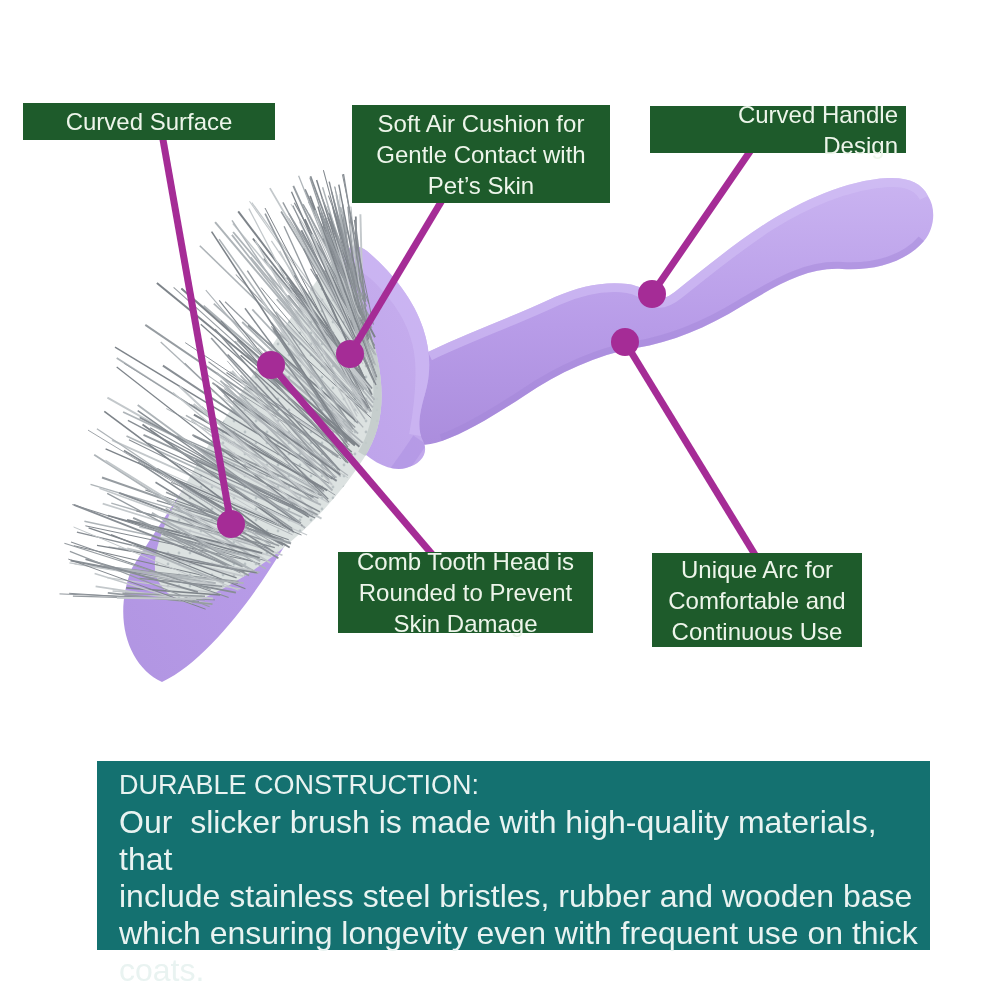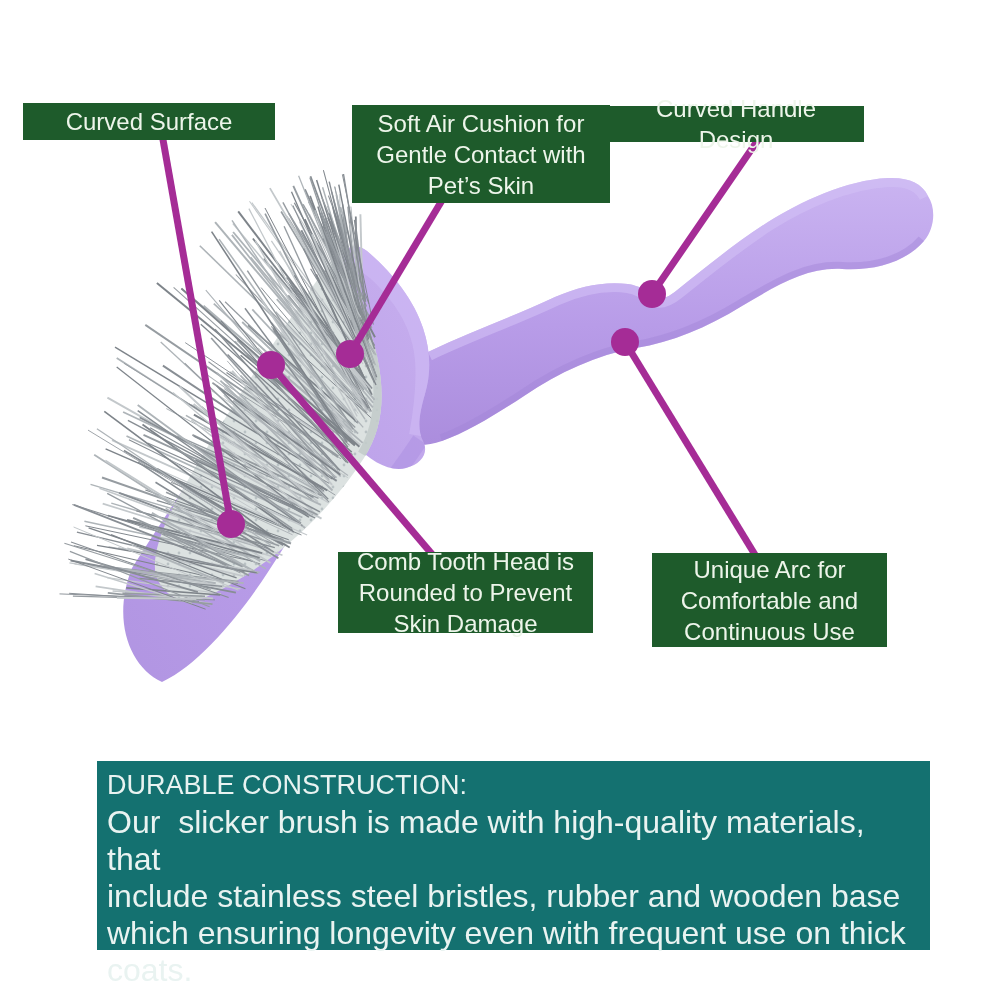--- a/index.html
+++ b/index.html
@@ -16,21 +16,21 @@
     background:var(--label-bg,#1e5b2b);color:var(--label-text,#edf5ea);
     font-size:24px;line-height:31px;text-align:center;
     white-space:pre-line;
     display:flex;align-items:center;justify-content:center;
     padding:2px 8px;
   }
   .banner{
     position:absolute;left:97px;top:761px;width:833px;height:189px;
     box-sizing:border-box;background:var(--banner-bg,#147170);
     color:var(--banner-text,#e9f3f1);
-    padding:6px 10px 0 10px;
+    padding:6px 10px 0 22px;
   }
   .banner-title{font-size:27px;line-height:37px;white-space:pre-wrap;}
   .banner-body{font-size:32px;line-height:37px;white-space:pre-wrap;}
 </style>
 </head>
 <body>
 
 <div class="stage">
 
   <svg class="brush-svg" viewBox="0 0 1000 1000" xmlns="http://www.w3.org/2000/svg">
@@ -419,27 +419,27 @@
       <circle class="callout-fill" cx="625" cy="342" r="14"></circle>
     </g>
   </svg>
 
   <div class="callout-label" style="left:352px;top:105px;width:258px;height:98px;">Soft Air Cushion for
 Gentle Contact with
 Pet’s Skin</div>
 
   <div class="callout-label" style="left:23px;top:103px;width:252px;height:37px;">Curved Surface</div>
 
-  <div class="callout-label" style="left:608px;top:106px;width:256px;height:36px;">Curved Handle Design</div>
+  <div class="callout-label" style="left:650px;top:106px;width:256px;height:47px;text-align:right;">Curved Handle Design</div>
 
   <div class="callout-label" style="left:338px;top:552px;width:255px;height:81px;">Comb Tooth Head is
 Rounded to Prevent
 Skin Damage</div>
 
-  <div class="callout-label" style="left:652px;top:553px;width:235px;height:94px;">Unique Arc for
+  <div class="callout-label" style="left:652px;top:553px;width:210px;height:94px;">Unique Arc for
 Comfortable and
 Continuous Use</div>
 
   <div class="banner">
     <div class="banner-title">DURABLE CONSTRUCTION:</div>
     <div class="banner-body">Our  slicker brush is made with high-quality materials, that
 include stainless steel bristles, rubber and wooden base
 which ensuring longevity even with frequent use on thick
 coats.</div>
   </div>

